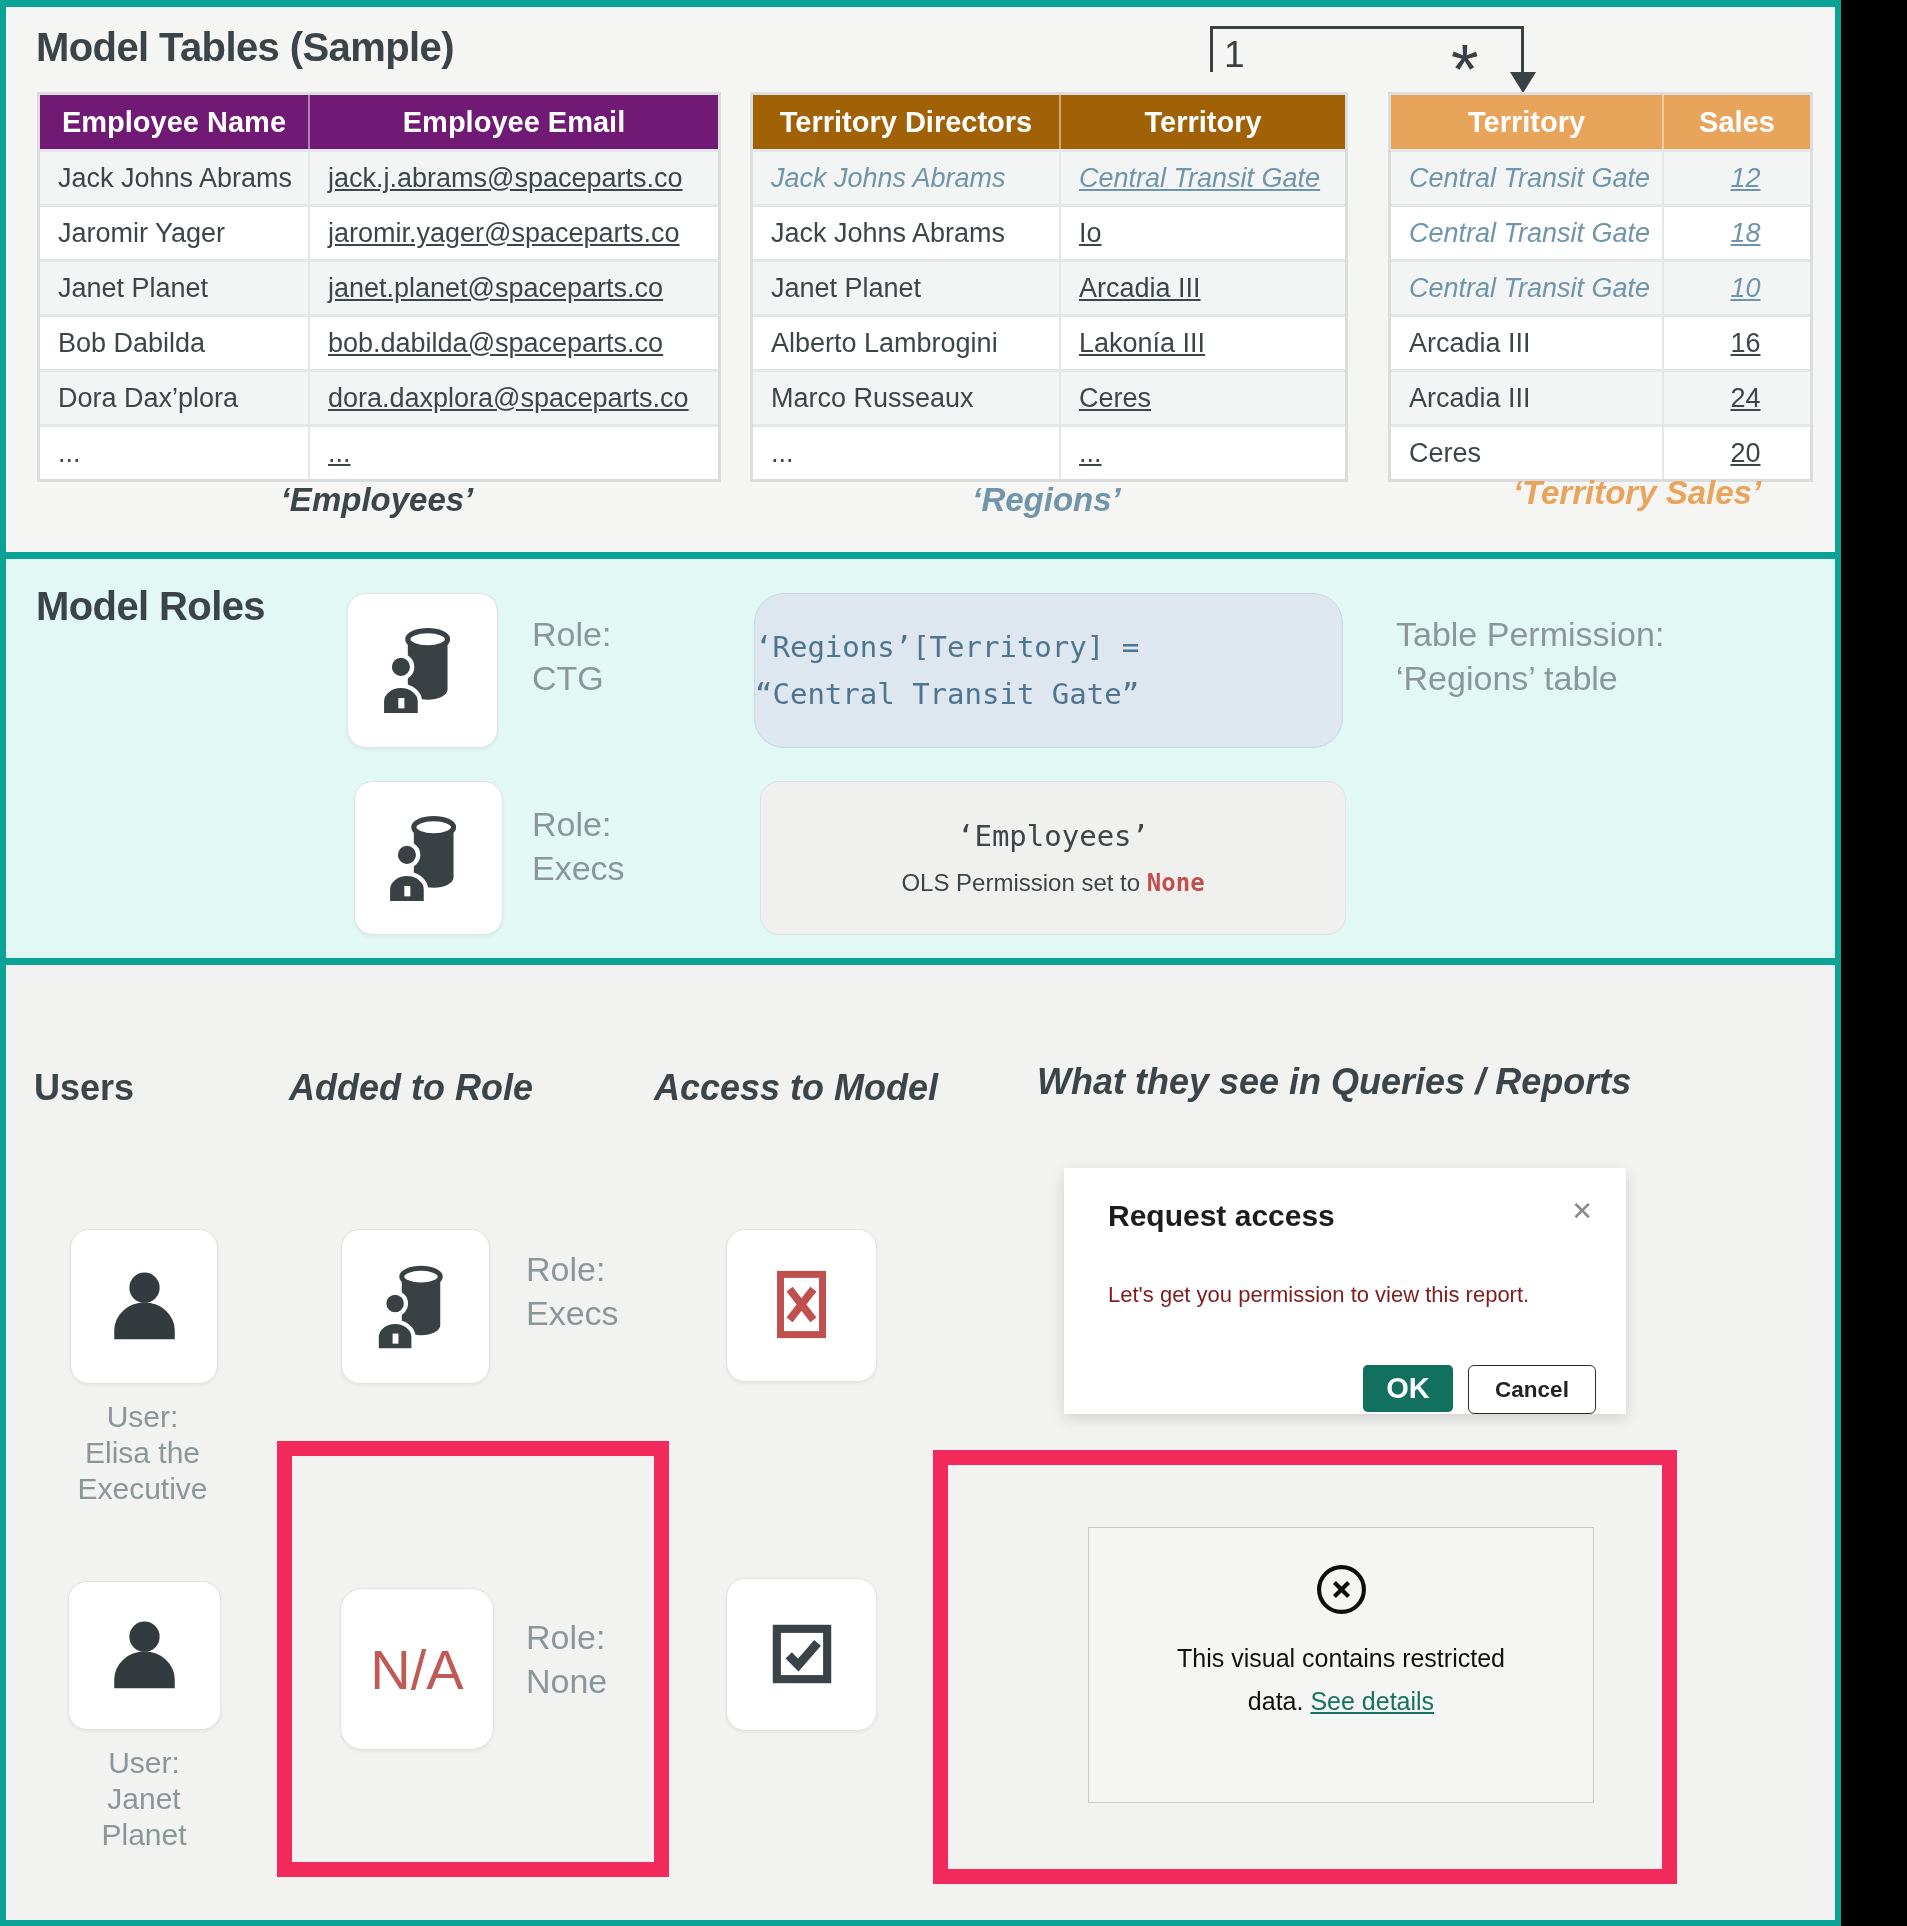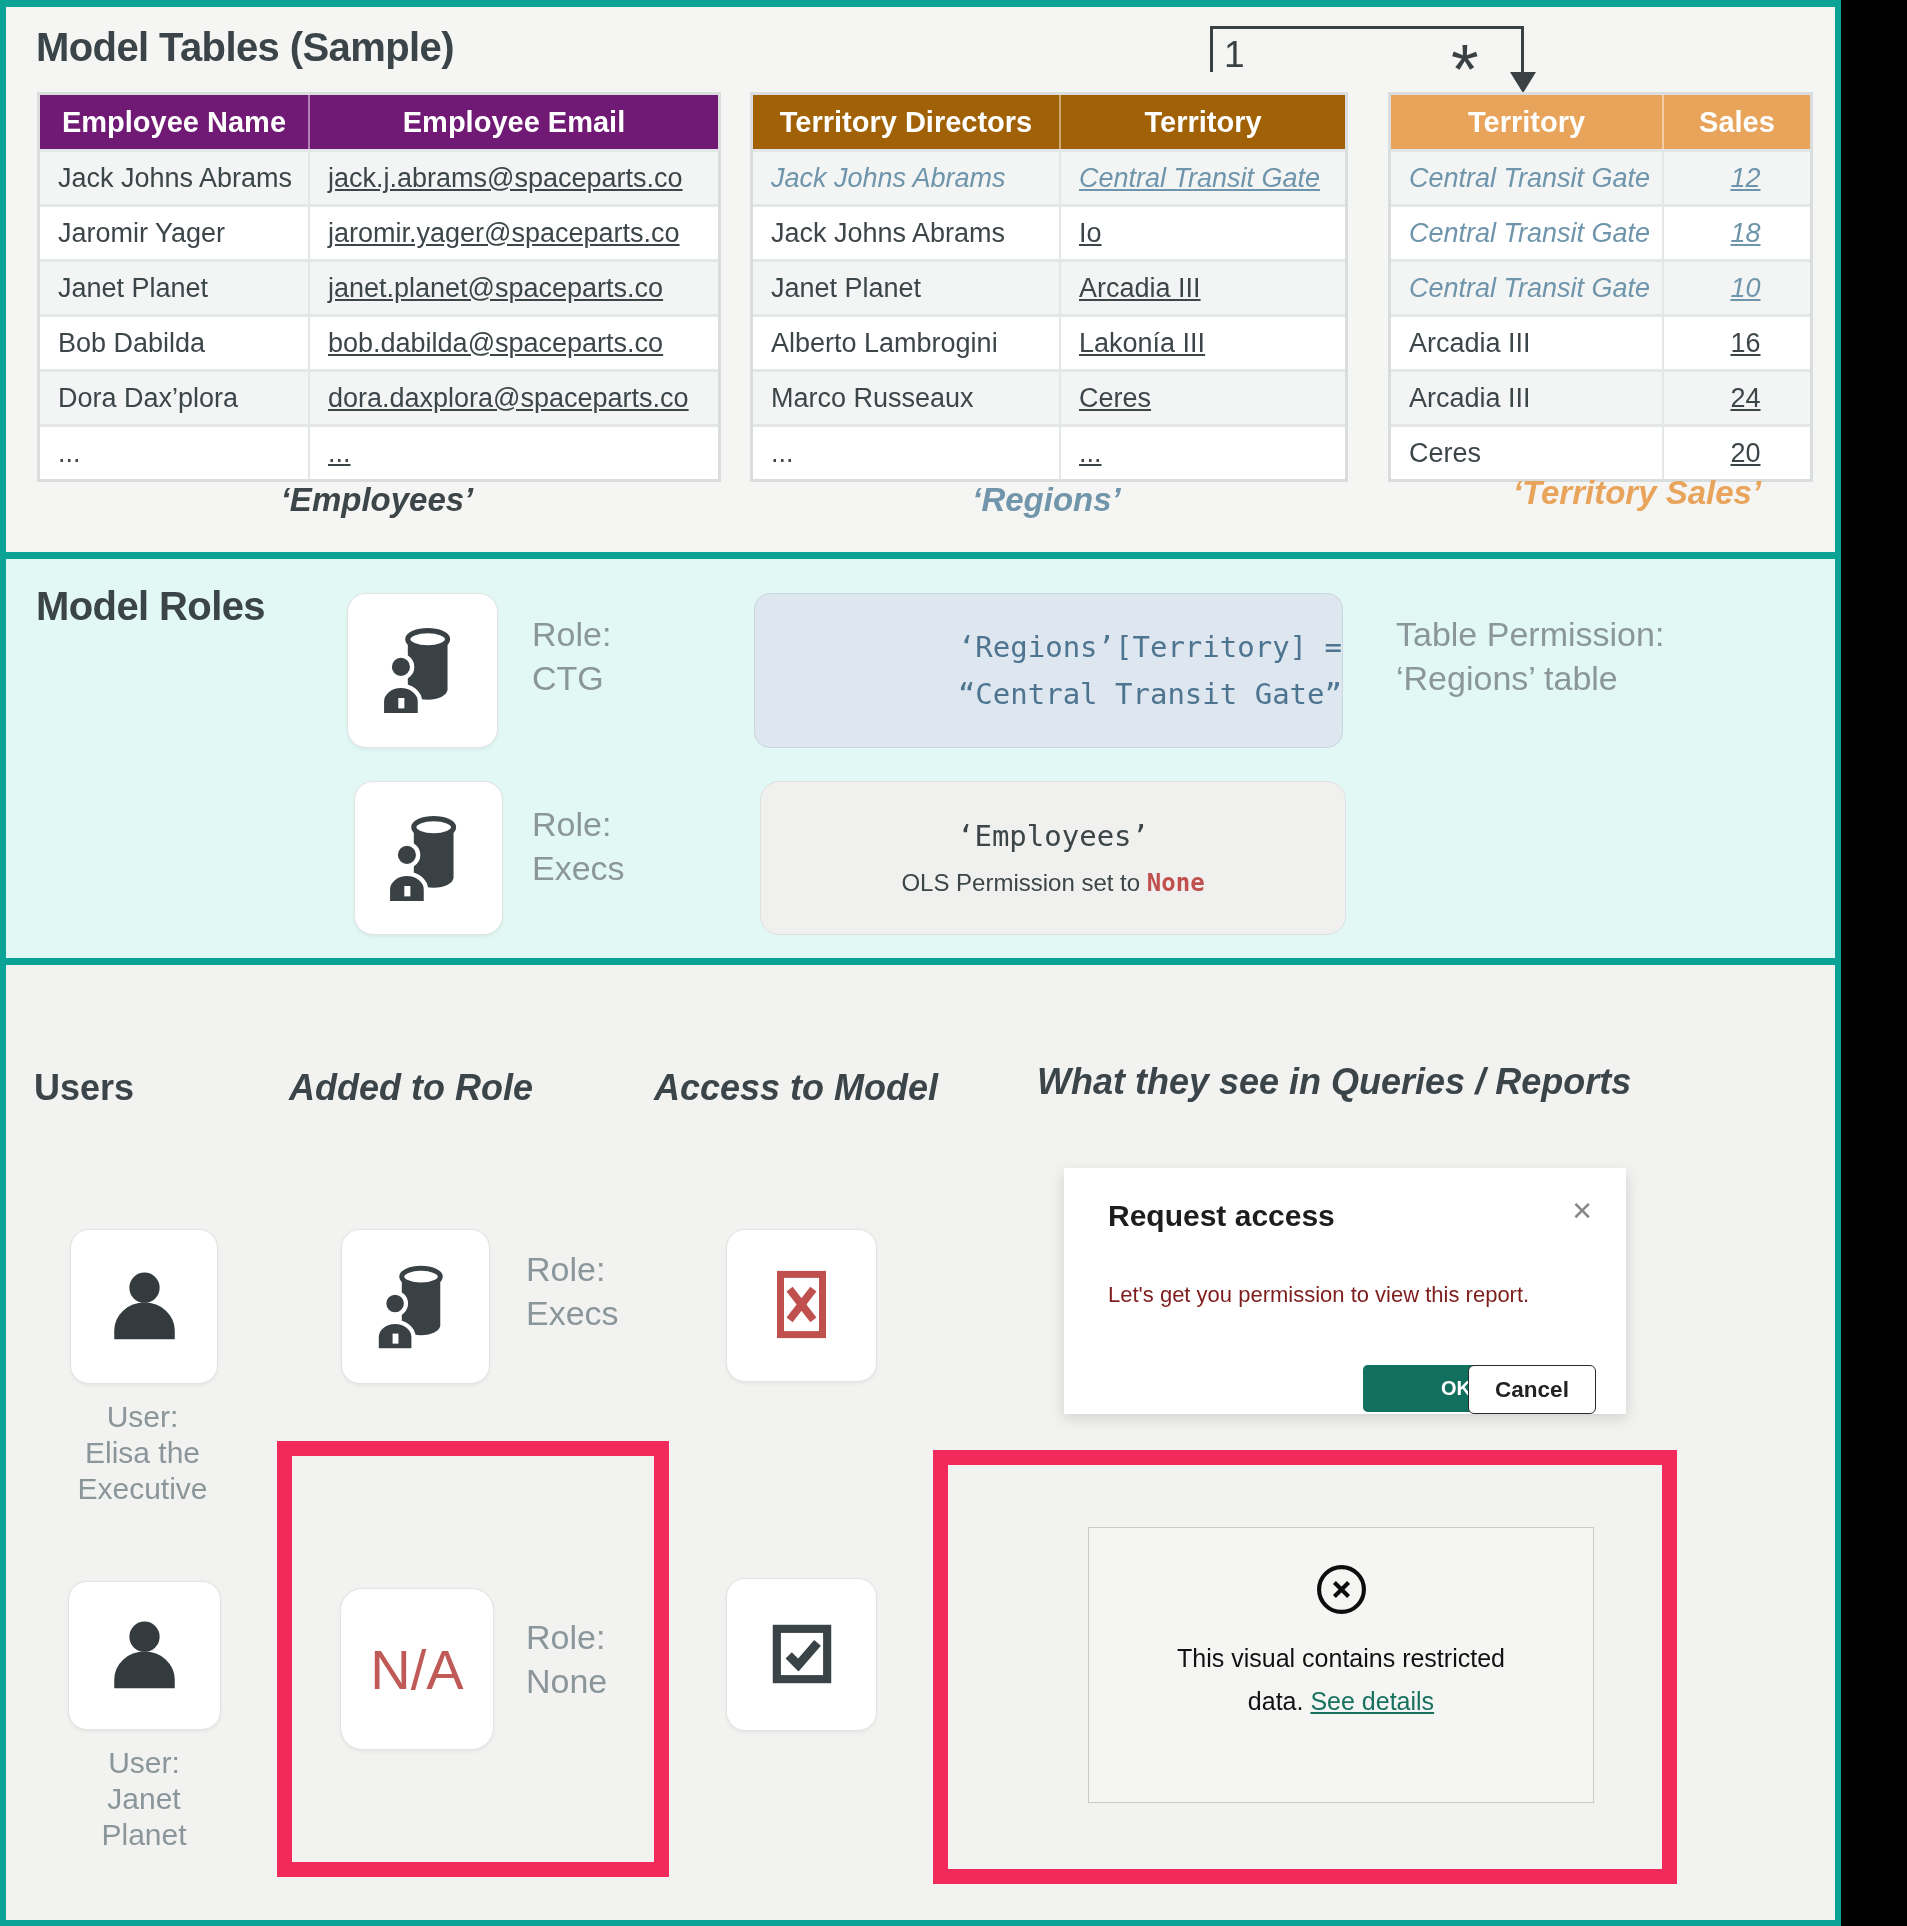--- a/index.html
+++ b/index.html
@@ -42,22 +42,22 @@
   .relline{background:#3a4145;}
   .arrowhead{width:0;height:0;border-left:13px solid transparent;
              border-right:13px solid transparent;border-top:21.3px solid #3a4145;}
   .relnum{font-size:37px;color:#3a4145;}
   .relstar{font-size:71px;color:#3a4145;line-height:36px;}
   
   .card{background:#fff;border:1.8px solid #e3e3e3;border-radius:19px;
         display:flex;align-items:center;justify-content:center;
         box-shadow:0 1.2px 3.6px rgba(0,0,0,.05);}
   .role-label{font-size:34px;color:#8b969b;line-height:1.28;white-space:pre-line;}
-  .dax-box{background:#dee6f0;border:1.8px solid #ccd4e0;border-radius:16px;
-           display:flex;flex-direction:column;align-items:flex-end;justify-content:center;}
+  .dax-box{background:#dee6f0;border:1.8px solid #ccd4e0;border-radius:30px;
+           display:flex;flex-direction:column;align-items:flex-start;justify-content:center;}
   .dax-line{font-family:"DejaVu Sans Mono","Liberation Mono",monospace;
             font-size:29px;color:#4e7590;line-height:1.6;}
   .ols-box{background:#f0f0ef;border:1.8px solid #e0e0e0;border-radius:19px;
            display:flex;flex-direction:column;align-items:center;justify-content:center;}
   .mono-dark{font-family:"DejaVu Sans Mono","Liberation Mono",monospace;
              font-size:29px;color:#3c4548;}
   .ols-line2{font-size:24px;color:#3c4548;margin-top:15.4px;}
   .none-red{font-family:"DejaVu Sans Mono","Liberation Mono",monospace;
             font-weight:700;color:#c0504d;}
   
@@ -65,22 +65,22 @@
   .col-head.it{font-style:italic;}
   .user-label{font-size:30px;color:#8b969b;line-height:1.2;text-align:center;
               white-space:pre-line;}
   .na-text{font-size:56px;color:#c05a56;}
   .pinkbox{border:15.4px solid #f2295b;box-sizing:border-box;}
   
   .dialog{background:#fff;box-shadow:0 4.7px 14.2px rgba(0,0,0,.14);}
   .dlg-title{font-size:30px;font-weight:700;color:#1d1d1d;}
   .dlg-close{font-size:26px;color:#888;}
   .dlg-body{font-size:22px;color:#7f1d1d;}
-  .btn-ok{background:#11705e;color:#fff;border-radius:4.7px;font-size:20px;font-weight:700;
-          display:flex;align-items:center;justify-content:center;padding-left:48px;}
+  .btn-ok{background:#11705e;color:#fff;border-radius:4.7px;font-size:29px;font-weight:700;
+          display:flex;align-items:center;justify-content:center;}
   .btn-cancel{background:#fff;color:#222;border:1.8px solid #2b2b2b;border-radius:6px;
           font-size:22.5px;font-weight:700;display:flex;align-items:center;justify-content:center;}
   
   .restricted{background:#f5f5f4;border:1.8px solid #c9c9c9;text-align:center;}
   .restr-line{font-size:25px;color:#111;}
   .see-details{color:#17715f;text-decoration:underline;}
 </style>
 </head>
 <body>
 

